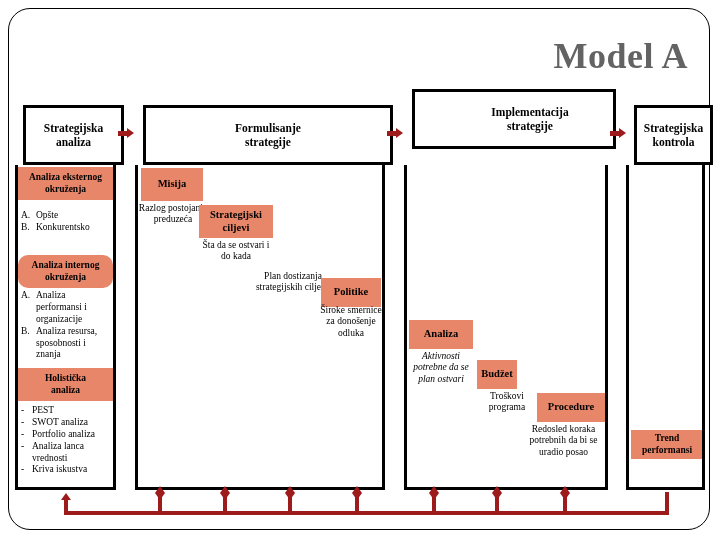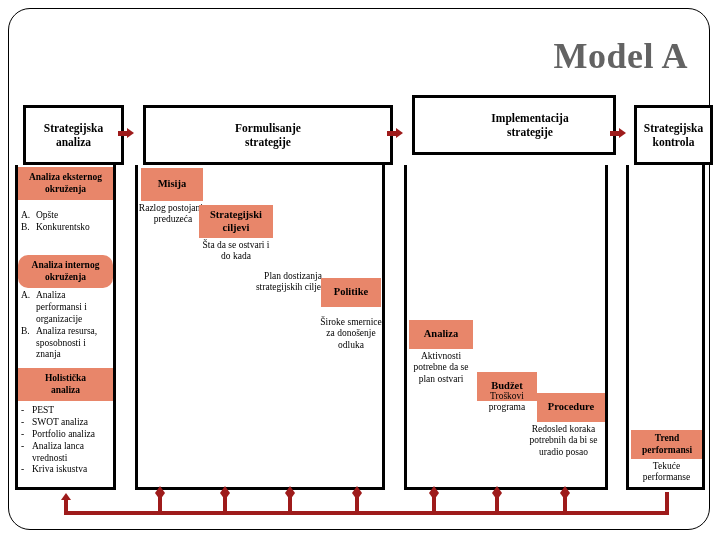--- a/index.html
+++ b/index.html
@@ -241,42 +241,42 @@
     <div class="orange" style="left:61px;top:40px;width:74px;height:33px;">
       <span>Strategijski ciljevi</span>
     </div>
     <div class="cap" style="left:61px;top:75px;width:74px;">Šta da se ostvari i do kada</div>
 
     <div class="cap" style="left:113px;top:106px;width:84px;">Plan dostizanja strategijskih ciljeva</div>
 
     <div class="orange" style="left:183px;top:113px;width:60px;height:29px;">
       <span>Politike</span>
     </div>
-    <div class="cap" style="left:181px;top:152px;width:64px;">Široke smernice za donošenje odluka</div>
+    <div class="cap" style="left:181px;top:140px;width:64px;">Široke smernice za donošenje odluka</div>
   </div>
 
   <div class="hArrow" style="left:387px;top:133px;">
     <div class="shaft" style="width:9px;"></div>
     <div class="head" style="left:9px;"></div>
   </div>
 
-  <div class="col-head" style="left:404px;top:95px;width:204px;height:60px;padding-left:32px;">
+  <div class="col-head" style="left:404px;top:89px;width:204px;height:60px;padding-left:32px;">
     <div>
       <div>Implementacija</div>
       <div>strategije</div>
     </div>
   </div>
   <div class="col-body" style="left:404px;top:165px;width:204px;height:325px;">
 
     <div class="orange" style="left:2px;top:155px;width:64px;height:29px;">
       <span>Analiza</span>
     </div>
-    <div class="cap" style="left:0px;top:186px;width:68px;">Aktivnosti potrebne da se plan ostvari</div>
-
-    <div class="orange" style="left:70px;top:195px;width:60px;height:29px;margin-top:12px;">
+    <div class="cap" style="left:0px;top:186px;width:68px;font-style:italic;">Aktivnosti potrebne da se plan ostvari</div>
+
+    <div class="orange" style="left:70px;top:195px;width:40px;height:29px;">
       <span>Budžet</span>
     </div>
     <div class="cap" style="left:70px;top:226px;width:60px;">Troškovi programa</div>
 
     <div class="orange" style="left:130px;top:228px;width:68px;height:29px;">
       <span>Procedure</span>
     </div>
     <div class="cap" style="left:115px;top:259px;width:83px;">Redosled koraka potrebnih da bi se uradio posao</div>
   </div>
 
@@ -289,21 +289,20 @@
     <div>
       <div>Strategijska</div>
       <div>kontrola</div>
     </div>
   </div>
   <div class="col-body" style="left:626px;top:165px;width:79px;height:325px;">
 
     <div class="orange" style="left:2px;top:265px;width:72px;height:29px;font-size:9.5px;">
       <span>Trend performansi</span>
     </div>
-    <div class="cap" style="left:1px;top:296px;width:73px;">Tekuće performanse</div>
   </div>
 
   <div class="loopline" style="left:665px;top:492px;width:4px;height:23px;"></div>
   <div class="loopline" style="left:64px;top:511px;width:605px;height:4px;"></div>
   <div class="loopline" style="left:64px;top:500px;width:4px;height:13px;"></div>
 
   <div class="vArrow" style="left:66px;top:500px;">
     <div class="vshaft" style="height:0px;"></div>
     <div class="vhead up"></div>
   </div>

